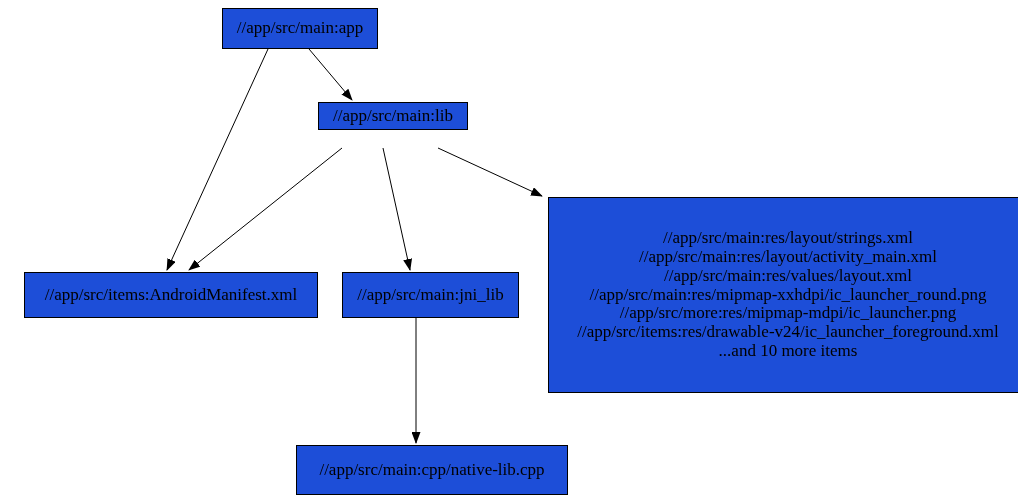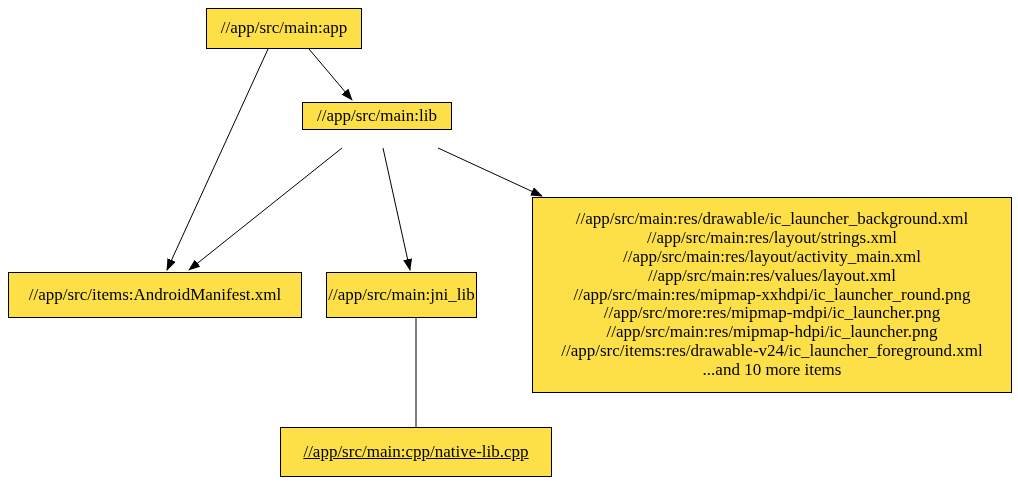--- a/index.html
+++ b/index.html
@@ -21,39 +21,40 @@
     left: 0;
     top: 0;
     width: 1018px;
     height: 496px;
     pointer-events: none;
   }
   .node {
     position: absolute;
     box-sizing: border-box;
     border: 1px solid #000000;
-    background: #fde047;
+    background: #1d4ed8;
     display: flex;
     align-items: center;
     justify-content: center;
     text-align: left;
     font-size: 17px;
     line-height: 1.1;
     white-space: nowrap;
+    margin-left: 16px;
   }
   .node-app        { left: 206px; top: 8px;   width: 156px; height: 41px; }
   .node-lib        { left: 302px; top: 102px; width: 150px; height: 28px; }
   .node-manifest   { left: 8px;   top: 272px; width: 294px; height: 46px; }
-  .node-jni-lib    { left: 326px; top: 272px; width: 151px; height: 46px; }
+  .node-jni-lib    { left: 326px; top: 272px; width: 177px; height: 46px; }
   .node-resources  {
     left: 532px; top: 197px; width: 480px; height: 196px;
     flex-direction: column;
     justify-content: center;
   }
-  .node-native-lib { left: 280px; top: 427px; width: 272px; height: 50px; text-decoration: underline; }
+  .node-native-lib { left: 280px; top: 445px; width: 272px; height: 50px; }
   .res-line {
     display: block;
     line-height: 18.8px;
     font-size: 17px;
   }
 </style>
 </head>
 <body>
 
 <div class="canvas">
@@ -82,27 +83,25 @@
 
   <div class="node node-manifest">
     <span>//app/src/items:AndroidManifest.xml</span>
   </div>
 
   <div class="node node-jni-lib">
     <span>//app/src/main:jni_lib</span>
   </div>
 
   <div class="node node-resources">
-    <span class="res-line">//app/src/main:res/drawable/ic_launcher_background.xml</span>
     <span class="res-line">//app/src/main:res/layout/strings.xml</span>
     <span class="res-line">//app/src/main:res/layout/activity_main.xml</span>
     <span class="res-line">//app/src/main:res/values/layout.xml</span>
     <span class="res-line">//app/src/main:res/mipmap-xxhdpi/ic_launcher_round.png</span>
     <span class="res-line">//app/src/more:res/mipmap-mdpi/ic_launcher.png</span>
-    <span class="res-line">//app/src/main:res/mipmap-hdpi/ic_launcher.png</span>
     <span class="res-line">//app/src/items:res/drawable-v24/ic_launcher_foreground.xml</span>
     <span class="res-line">...and 10 more items</span>
   </div>
 
   <div class="node node-native-lib">
     <span>//app/src/main:cpp/native-lib.cpp</span>
   </div>
 
 </div>
 

